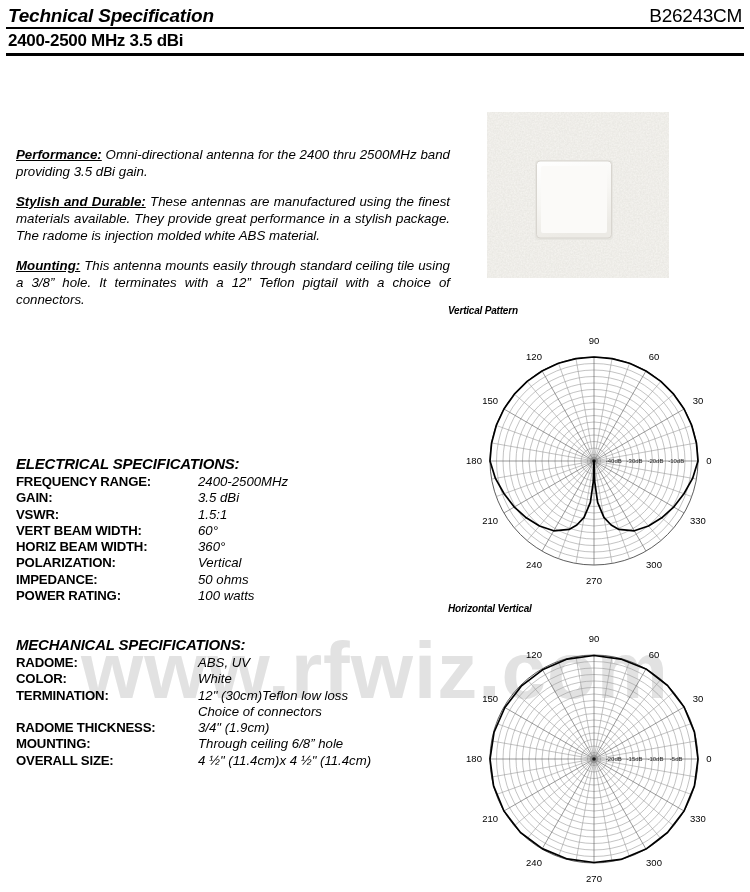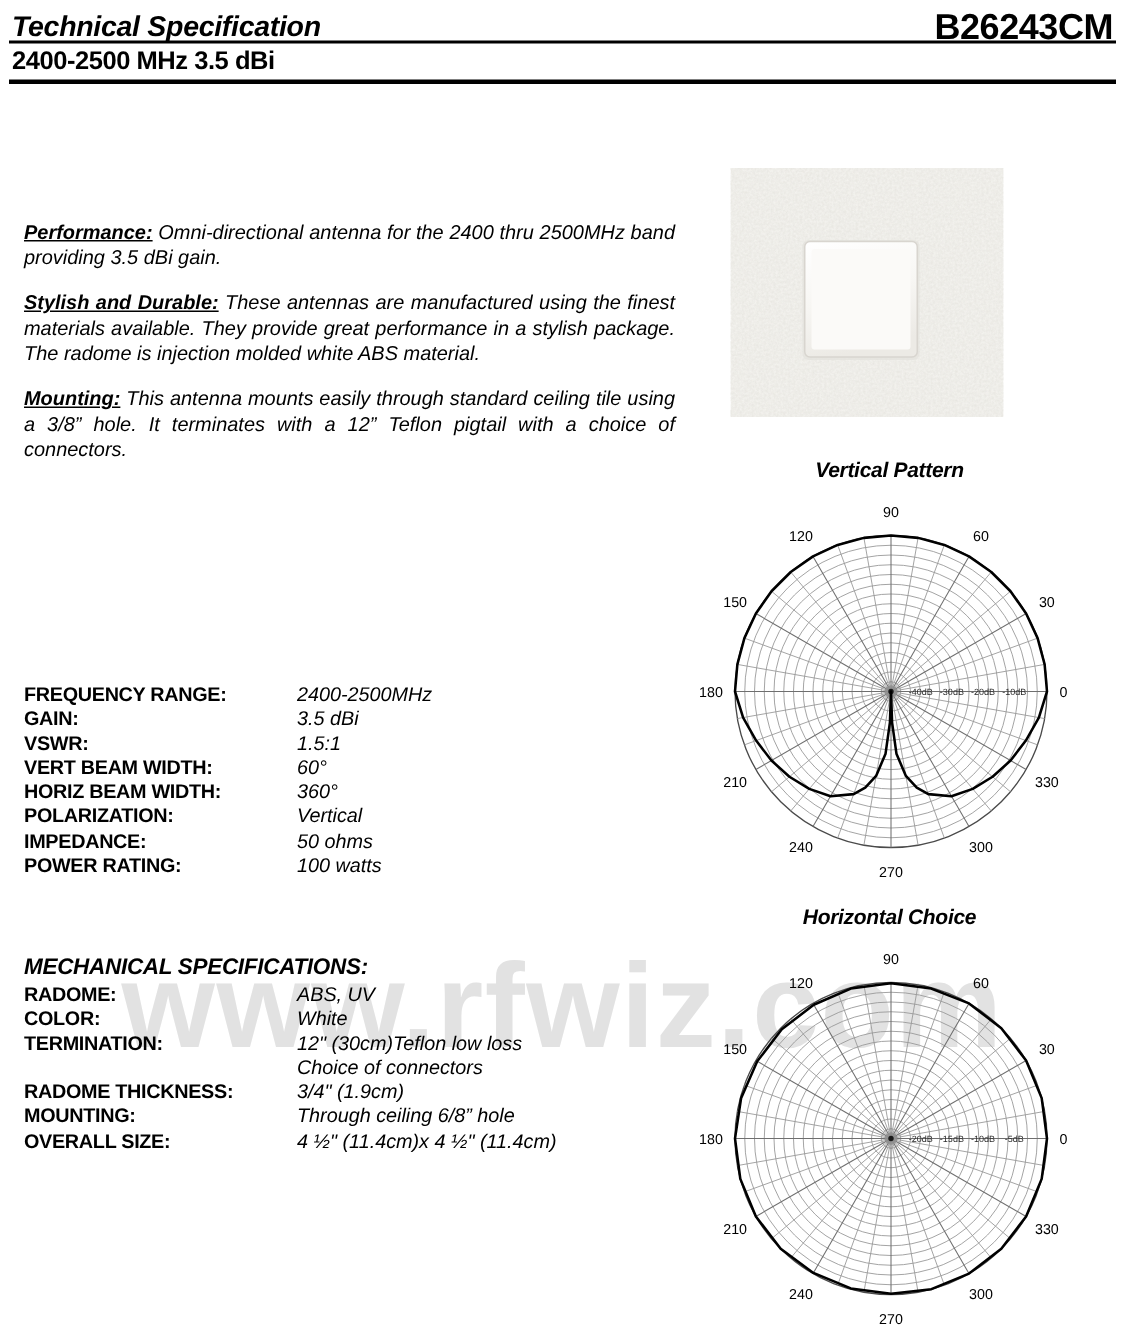--- a/index.html
+++ b/index.html
@@ -54,22 +54,22 @@
   }
   #hdr-row-1 { top: 5px; }
   #hdr-row-2 { top: 31px; }
   .hdr-title {
     font-size: 19px;
     font-weight: bold;
     font-style: italic;
     letter-spacing: -0.2px;
   }
   .hdr-model {
-    font-size: 24px;
-    font-weight: bold;
+    font-size: 19px;
+    font-weight: normal;
     letter-spacing: -0.3px;
   }
   .hdr-band {
     font-size: 17px;
     font-weight: bold;
     letter-spacing: -0.3px;
   }
   .hdr-product {
     font-size: 18px;
     font-weight: bold;
@@ -159,22 +159,21 @@
   #photo {
     width: 182px;
     height: 166px;
     display: block;
   }
 
   
   .plot-title {
     position: absolute;
     width: 290px;
-    text-align: center;
-    font-size: 14px;
+    font-size: 10px;
     font-weight: bold;
     font-style: italic;
     letter-spacing: -0.2px;
     z-index: 3;
   }
   #vert-title { left: 448px; top: 305px; }
   #horiz-title { left: 448px; top: 603px; }
 
   .plot {
     position: absolute;
@@ -236,20 +235,21 @@
       <rect x="0" y="0" width="182" height="166" fill="#f3f2ee"></rect>
       <rect x="0" y="0" width="182" height="166" filter="url(#speckle)" opacity="0.95"></rect>
       <rect x="48" y="48" width="78" height="80" rx="4" fill="#e3e1dc" opacity="0.75"></rect>
       <rect x="49.5" y="49" width="75" height="77" rx="3.5" fill="url(#radomeGrad)"></rect>
       <rect x="54" y="54" width="66" height="67" rx="2" fill="#fbfaf8"></rect>
       <rect x="49.5" y="49" width="75" height="77" rx="3.5" fill="none" stroke="#d8d5cf" stroke-width="1"></rect>
     </svg>
   </div>
 
   <div class="spec-block" id="electrical-block">
+    <div class="spec-heading">ELECTRICAL SPECIFICATIONS:</div>
     <table class="spec-table">
       <tbody>
         <tr>
           <td class="spec-label">FREQUENCY RANGE:</td>
           <td class="spec-value">2400-2500MHz</td>
         </tr>
         <tr>
           <td class="spec-label">GAIN:</td>
           <td class="spec-value">3.5 dBi</td>
         </tr>
@@ -385,21 +385,21 @@
       <text x="27.07695154586736" y="74.4" class="ang-label" text-anchor="middle">150</text>
       <text x="11" y="134.39999999999998" class="ang-label" text-anchor="middle">180</text>
       <text x="27.076951545867374" y="194.4" class="ang-label" text-anchor="middle">210</text>
       <text x="70.99999999999994" y="238.32304845413262" class="ang-label" text-anchor="middle">240</text>
       <text x="130.99999999999997" y="254.4" class="ang-label" text-anchor="middle">270</text>
       <text x="191" y="238.32304845413265" class="ang-label" text-anchor="middle">300</text>
       <text x="234.9230484541326" y="194.40000000000006" class="ang-label" text-anchor="middle">330</text>
       <path d="M235.00,131.00 L233.42,112.94 L228.73,95.43 L221.07,79.00 L210.67,64.15 L197.85,51.33 L183.00,40.93 L166.57,33.27 L149.06,28.58 L131.00,27.00 L112.94,28.58 L95.43,33.27 L79.00,40.93 L64.15,51.33 L51.33,64.15 L40.93,79.00 L33.27,95.43 L28.58,112.94 L27.00,131.00 L32.42,148.38 L41.09,163.72 L51.29,177.02 L63.28,187.82 L76.52,195.93 L90.70,200.80 L106.10,199.41 L113.84,195.04 L121.07,187.33 L127.37,172.44 L130.27,151.79 L131.00,131.00 L131.73,151.79 L134.63,172.44 L140.93,187.33 L148.16,195.04 L155.90,199.41 L171.30,200.80 L185.48,195.93 L198.72,187.82 L210.71,177.02 L220.91,163.72 L229.58,148.38 L235.00,131.00 Z" class="trace"></path>
     </svg>
 
-  <div class="plot-title" id="horiz-title">Horizontal Choice</div>
+  <div class="plot-title" id="horiz-title">Horizontal Vertical</div>
   <svg class="plot" id="horiz-plot" width="262" height="262" viewBox="0 0 262 262">
       <circle cx="131" cy="131" r="6.5" class="grid-line"></circle>
       <circle cx="131" cy="131" r="13" class="grid-line"></circle>
       <circle cx="131" cy="131" r="19.5" class="grid-line"></circle>
       <circle cx="131" cy="131" r="26" class="grid-line"></circle>
       <circle cx="131" cy="131" r="32.5" class="grid-line"></circle>
       <circle cx="131" cy="131" r="39" class="grid-line"></circle>
       <circle cx="131" cy="131" r="45.5" class="grid-line"></circle>
       <circle cx="131" cy="131" r="52" class="grid-line"></circle>
       <circle cx="131" cy="131" r="58.5" class="grid-line"></circle>

